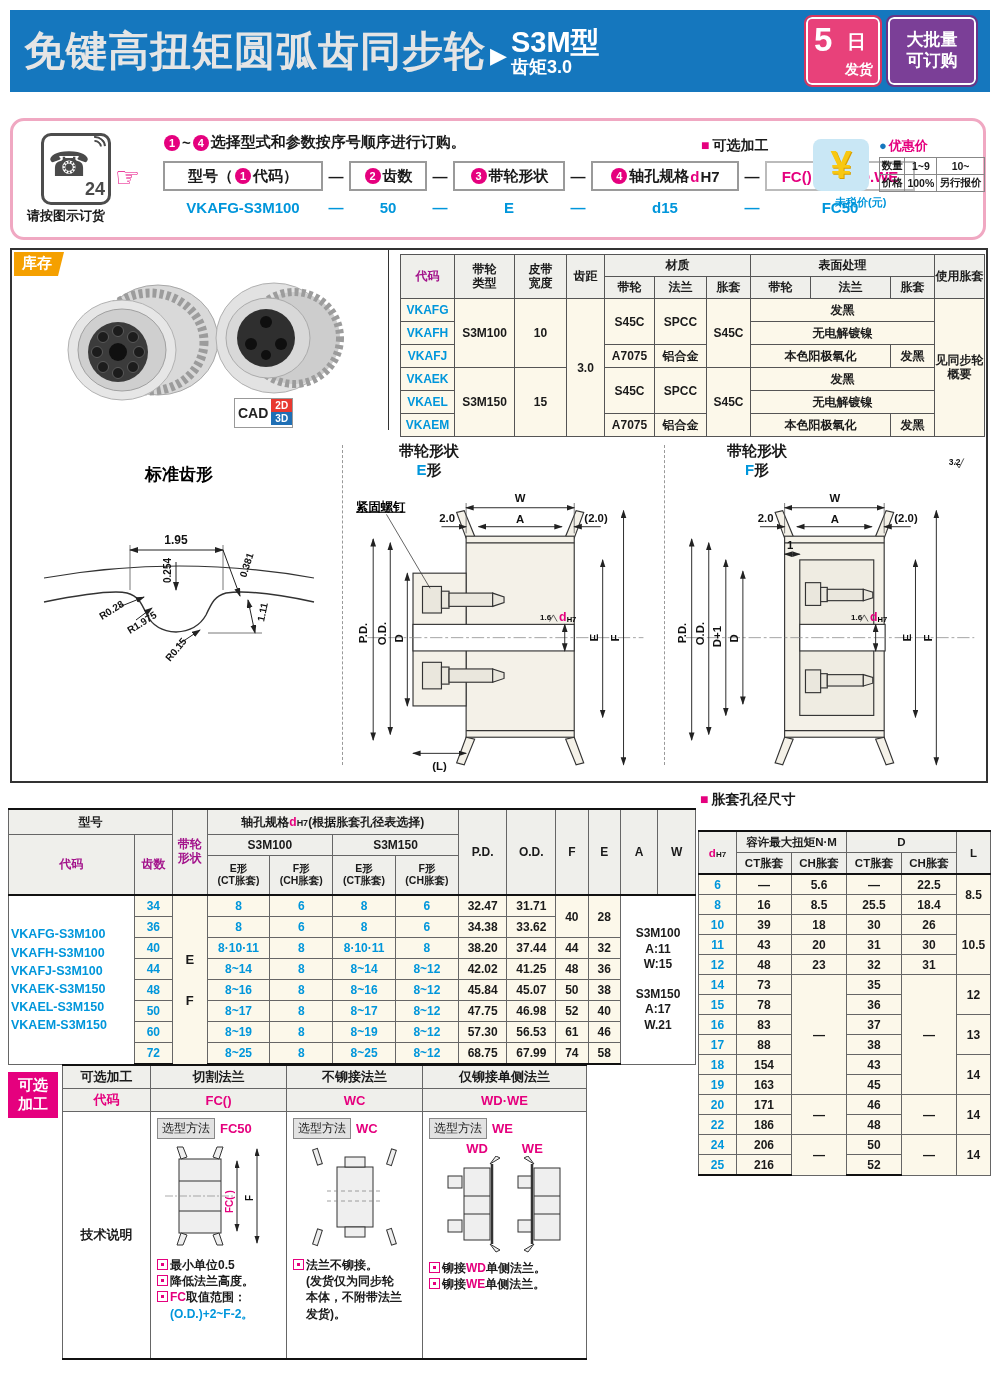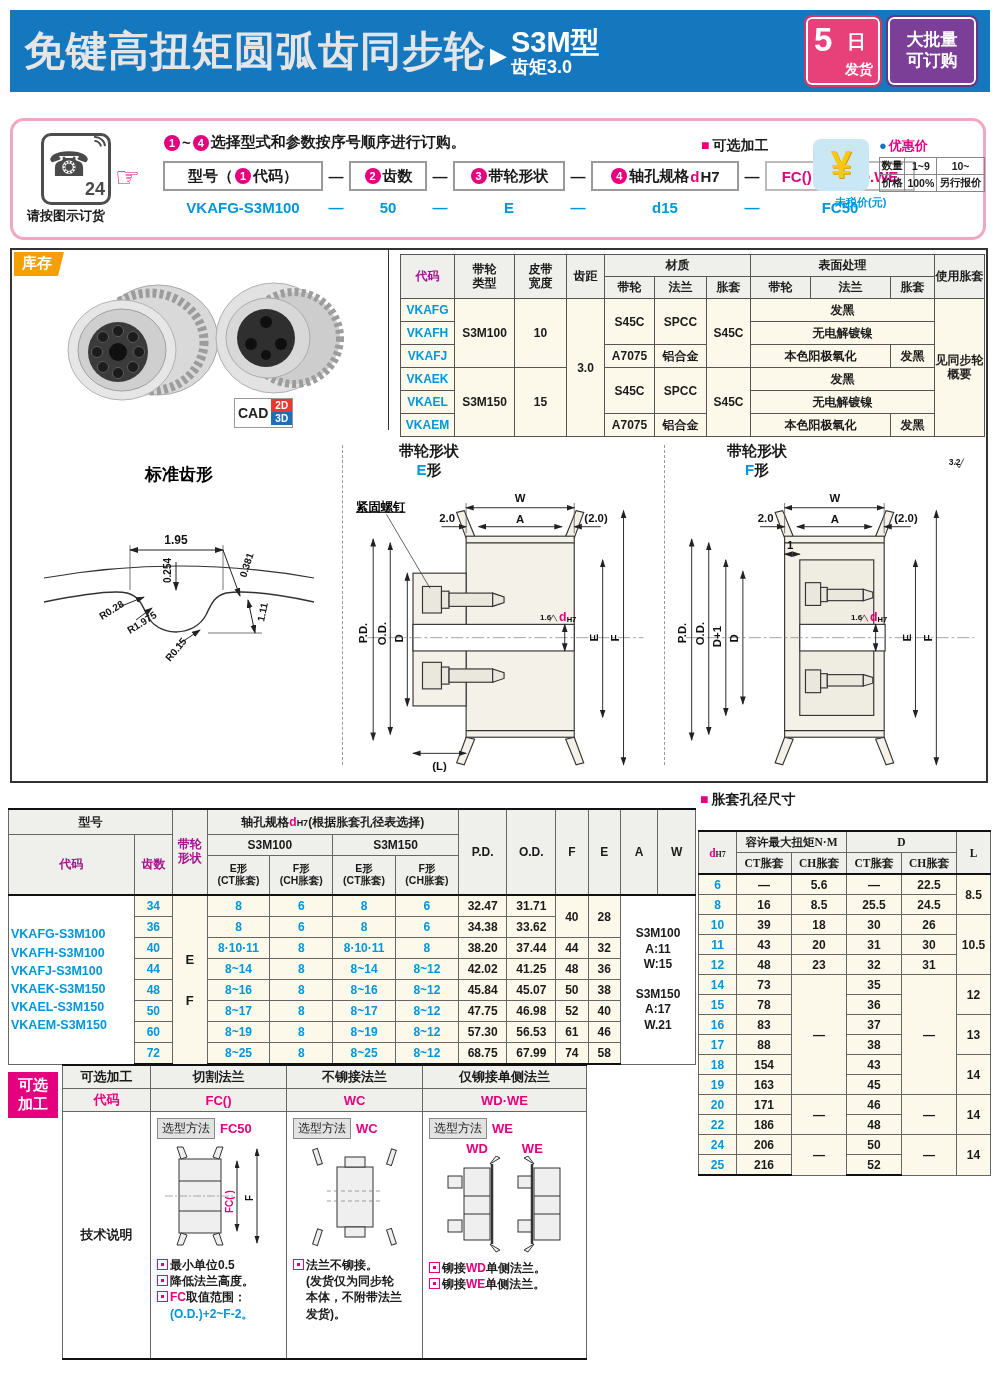--- a/index.html
+++ b/index.html
@@ -93,21 +93,21 @@
   .mtab .shape div{font-size:13px;margin:26px 0;}
   .mtab .awcell{background:#fff;font-size:12px;line-height:1.3;}
   .mtab .awcell .blk{margin:14px 0;}
   .btop{border-top:2px solid #111 !important;}
   .bbot{border-bottom:2px solid #111 !important;}
   
   .busht-title{position:absolute;left:700px;top:791px;font-size:14px;font-weight:bold;}
   .busht-title .sq{color:#E5007E;margin-right:3px;}
   .btab{position:absolute;left:698px;top:830px;border-collapse:collapse;table-layout:fixed;width:292px;}
   .btab th,.btab td{border:1px solid #666;text-align:center;padding:0;}
-  .btab th{background:#EFEFEB;font-size:11.5px;font-weight:bold;height:20px;font-family:Liberation Serif, serif;}
+  .btab th{background:#EFEFEB;font-size:11.5px;font-weight:bold;height:20px;}
   .btab td{background:#FCF8EA;font-size:12px;font-weight:bold;height:19px;}
   .btab .dcol{color:#0096DB;}
   .sub7{font-size:8px;}
   
   .opt-badge{position:absolute;left:8px;top:1072px;width:50px;height:46px;background:#E5007E;color:#fff;
              font-size:15px;font-weight:bold;display:flex;flex-direction:column;align-items:center;justify-content:center;line-height:1.25;}
   .otab{position:absolute;left:62px;top:1064px;border-collapse:collapse;table-layout:fixed;width:524px;}
   .otab th,.otab td{border:1px solid #666;text-align:center;padding:0;}
   .otab .hrow th{background:#EFEFEB;font-size:13px;font-weight:bold;height:22px;}
   .otab .crow td{background:#EFEFEB;font-size:13px;font-weight:bold;height:22px;}
@@ -687,21 +687,21 @@
           <td class="btop">5.6</td>
           <td class="btop">—</td>
           <td class="btop">22.5</td>
           <td rowspan="2" class="btop">8.5</td>
         </tr>
       <tr>
           <td class="dcol">8</td>
           <td>16</td>
           <td>8.5</td>
           <td>25.5</td>
-          <td>24.5</td>
+          <td>18.4</td>
         </tr>
       <tr>
           <td class="dcol">10</td>
           <td>39</td>
           <td>18</td>
           <td>30</td>
           <td>26</td>
           <td rowspan="3">10.5</td>
         </tr>
       <tr>

